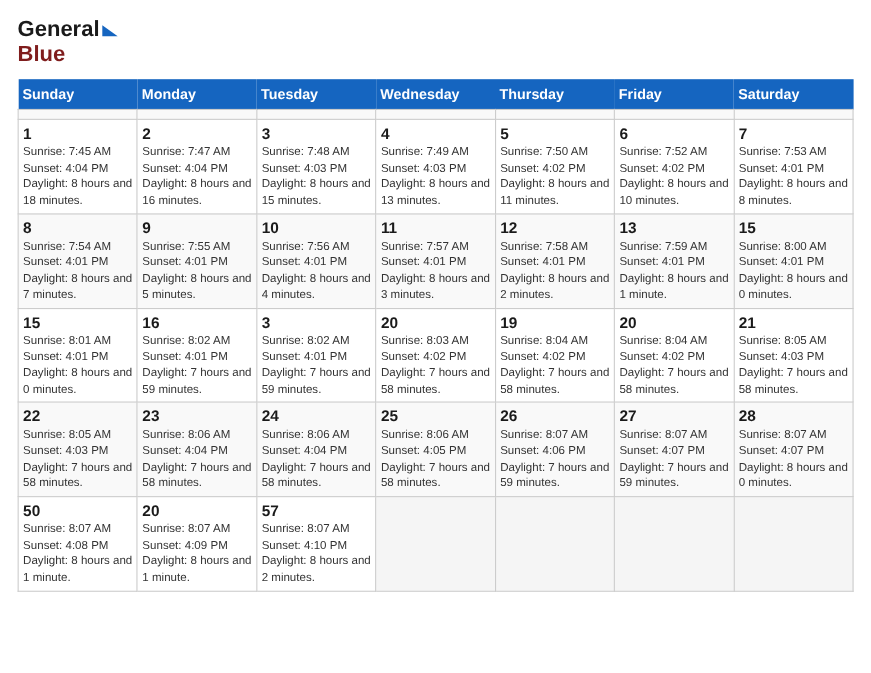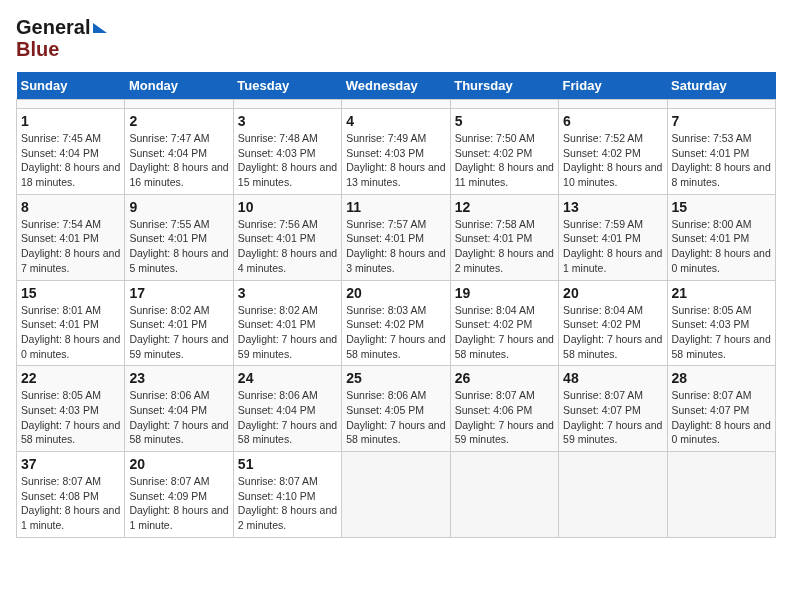--- a/index.html
+++ b/index.html
@@ -173,21 +173,21 @@
           <span class="day-num">15</span>
           <div class="day-info">Sunrise: 8:00 AM<br>Sunset: 4:01 PM<br>Daylight: 8 hours and 0 minutes.</div>
         </td>
       </tr>
       <tr>
         <td>
           <span class="day-num">15</span>
           <div class="day-info">Sunrise: 8:01 AM<br>Sunset: 4:01 PM<br>Daylight: 8 hours and 0 minutes.</div>
         </td>
         <td>
-          <span class="day-num">17</span>
+          <span class="day-num">16</span>
           <div class="day-info">Sunrise: 8:02 AM<br>Sunset: 4:01 PM<br>Daylight: 7 hours and 59 minutes.</div>
         </td>
         <td>
           <span class="day-num">3</span>
           <div class="day-info">Sunrise: 8:02 AM<br>Sunset: 4:01 PM<br>Daylight: 7 hours and 59 minutes.</div>
         </td>
         <td>
           <span class="day-num">20</span>
           <div class="day-info">Sunrise: 8:03 AM<br>Sunset: 4:02 PM<br>Daylight: 7 hours and 58 minutes.</div>
         </td>
@@ -219,39 +219,39 @@
         </td>
         <td>
           <span class="day-num">25</span>
           <div class="day-info">Sunrise: 8:06 AM<br>Sunset: 4:05 PM<br>Daylight: 7 hours and 58 minutes.</div>
         </td>
         <td>
           <span class="day-num">26</span>
           <div class="day-info">Sunrise: 8:07 AM<br>Sunset: 4:06 PM<br>Daylight: 7 hours and 59 minutes.</div>
         </td>
         <td>
-          <span class="day-num">48</span>
+          <span class="day-num">27</span>
           <div class="day-info">Sunrise: 8:07 AM<br>Sunset: 4:07 PM<br>Daylight: 7 hours and 59 minutes.</div>
         </td>
         <td>
           <span class="day-num">28</span>
           <div class="day-info">Sunrise: 8:07 AM<br>Sunset: 4:07 PM<br>Daylight: 8 hours and 0 minutes.</div>
         </td>
       </tr>
       <tr>
         <td>
-          <span class="day-num">37</span>
+          <span class="day-num">50</span>
           <div class="day-info">Sunrise: 8:07 AM<br>Sunset: 4:08 PM<br>Daylight: 8 hours and 1 minute.</div>
         </td>
         <td>
           <span class="day-num">20</span>
           <div class="day-info">Sunrise: 8:07 AM<br>Sunset: 4:09 PM<br>Daylight: 8 hours and 1 minute.</div>
         </td>
         <td>
-          <span class="day-num">51</span>
+          <span class="day-num">57</span>
           <div class="day-info">Sunrise: 8:07 AM<br>Sunset: 4:10 PM<br>Daylight: 8 hours and 2 minutes.</div>
         </td>
         <td class="empty"></td>
         <td class="empty"></td>
         <td class="empty"></td>
         <td class="empty"></td>
       </tr>
     </tbody>
 </table>
 

